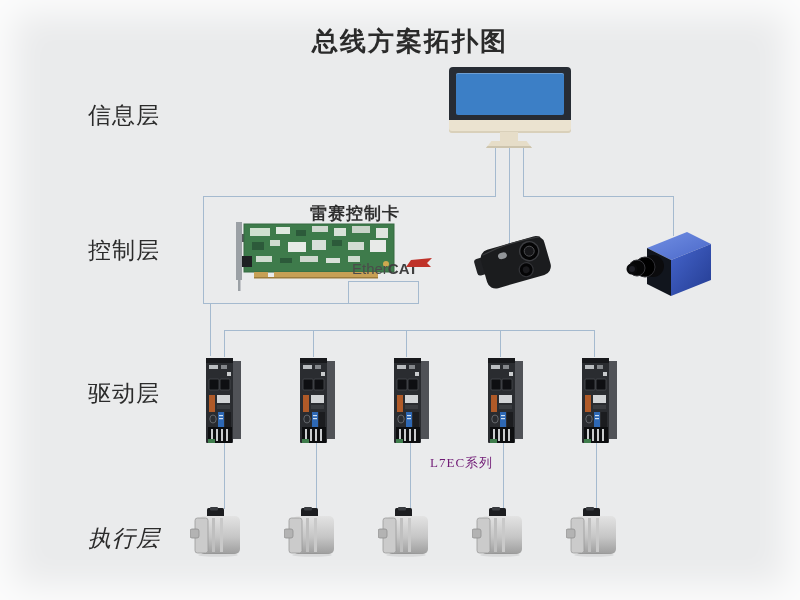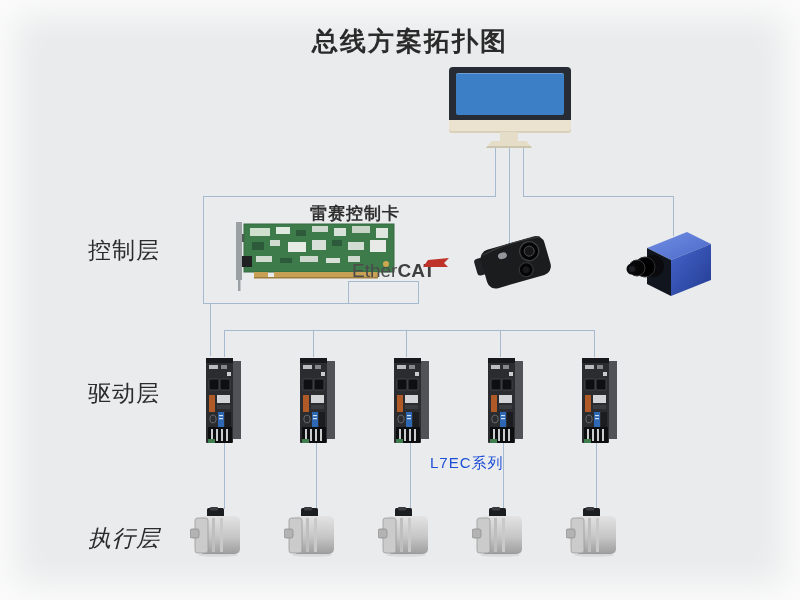--- a/index.html
+++ b/index.html
@@ -25,40 +25,41 @@
   .m-frame{position:absolute;left:449px;top:67px;width:122px;height:54px;background:#272c34;border-radius:4px 4px 0 0;}
   .m-screen{position:absolute;left:7px;top:6px;width:108px;height:42px;background:#3c7fc6;border-radius:2px;box-shadow:inset 0 1px 0 rgba(255,255,255,0.25);}
   .m-chin{position:absolute;left:449px;top:120px;width:122px;height:13px;background:#ebe3d0;border-radius:0 0 3px 3px;box-shadow:inset 0 -2px 0 #d9d0ba;}
   .m-neck{position:absolute;left:500px;top:132px;width:18px;height:9px;background:#e6ddc8;}
   .m-base{position:absolute;left:486px;top:141px;width:46px;height:7px;background:#e6ddc8;clip-path:polygon(12% 0,88% 0,100% 100%,0 100%);box-shadow:inset 0 -2px 0 #cdc4ad;}
   
   .card-label{position:absolute;left:270px;top:202px;width:170px;text-align:center;font-size:17px;font-weight:600;color:#2e2e2e;letter-spacing:1px;}
   .dev-label{position:absolute;font-size:14px;font-weight:500;color:#2e2e2e;text-align:center;letter-spacing:1px;}
   .laser-label{left:459px;top:294px;width:120px;}
   .camera-label{left:618px;top:296px;width:120px;}
-  .series-label{position:absolute;left:430px;top:454px;font-size:15px;font-weight:500;color:#1d4ed8;letter-spacing:1px;}
-  
-  .ethercat{position:absolute;left:352px;top:260px;font-size:19px;color:#4b4b4b;white-space:nowrap;}
+  .series-label{position:absolute;left:430px;top:454px;font-size:13px;font-weight:500;color:#701a75;letter-spacing:1px;font-family:Liberation Serif, serif;}
+  
+  .ethercat{position:absolute;left:352px;top:260px;font-size:15px;color:#4b4b4b;white-space:nowrap;}
   .ethercat .ec-bold{font-weight:bold;color:#3f3f3f;}
   .ec-flag{position:absolute;right:-14px;top:-3px;width:26px;height:11px;}
   
   .card-svg{position:absolute;left:236px;top:222px;}
   .laser-svg{position:absolute;left:474px;top:230px;}
   .camera-svg{position:absolute;left:619px;top:222px;}
   .drive-svg{position:absolute;top:355px;width:38px;height:90px;}
   .motor-svg{position:absolute;top:507px;width:52px;height:50px;}
   .hidden-defs{position:absolute;width:0;height:0;overflow:hidden;}
 </style>
 </head>
 <body>
 
 <div id="canvas">
 
   <div class="title">总线方案拓扑图</div>
 
+  <div class="layer-label" style="top:100px;">信息层</div>
   <div class="layer-label" style="top:235px;">控制层</div>
   <div class="layer-label" style="top:378px;">驱动层</div>
   <div class="layer-label" style="top:523px;font-style:italic;">执行层</div>
 
   <div class="ln" style="left:495px;top:147px;width:1px;height:49px;"></div>
   <div class="ln" style="left:203px;top:196px;width:293px;height:1px;"></div>
   <div class="ln" style="left:203px;top:196px;width:1px;height:108px;"></div>
   <div class="ln" style="left:509px;top:147px;width:1px;height:98px;"></div>
   <div class="ln" style="left:523px;top:147px;width:1px;height:49px;"></div>
   <div class="ln" style="left:523px;top:196px;width:151px;height:1px;"></div>

